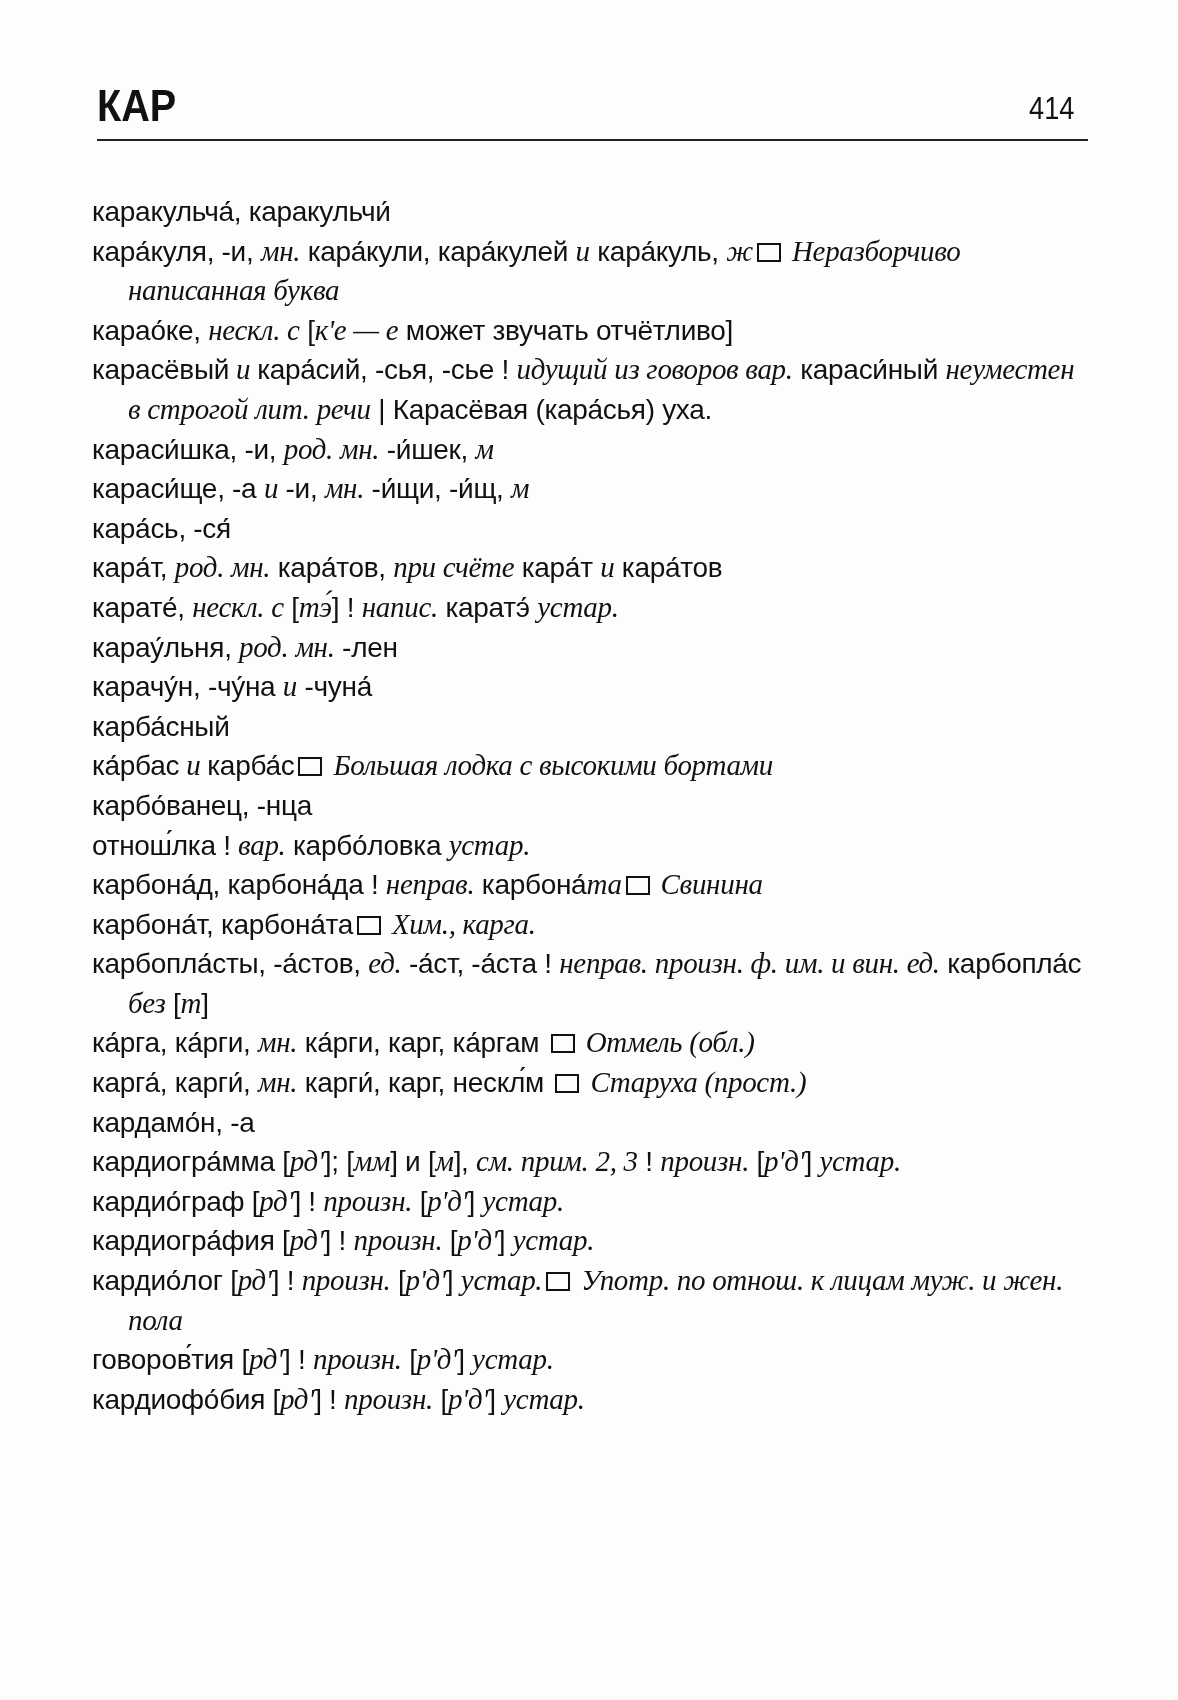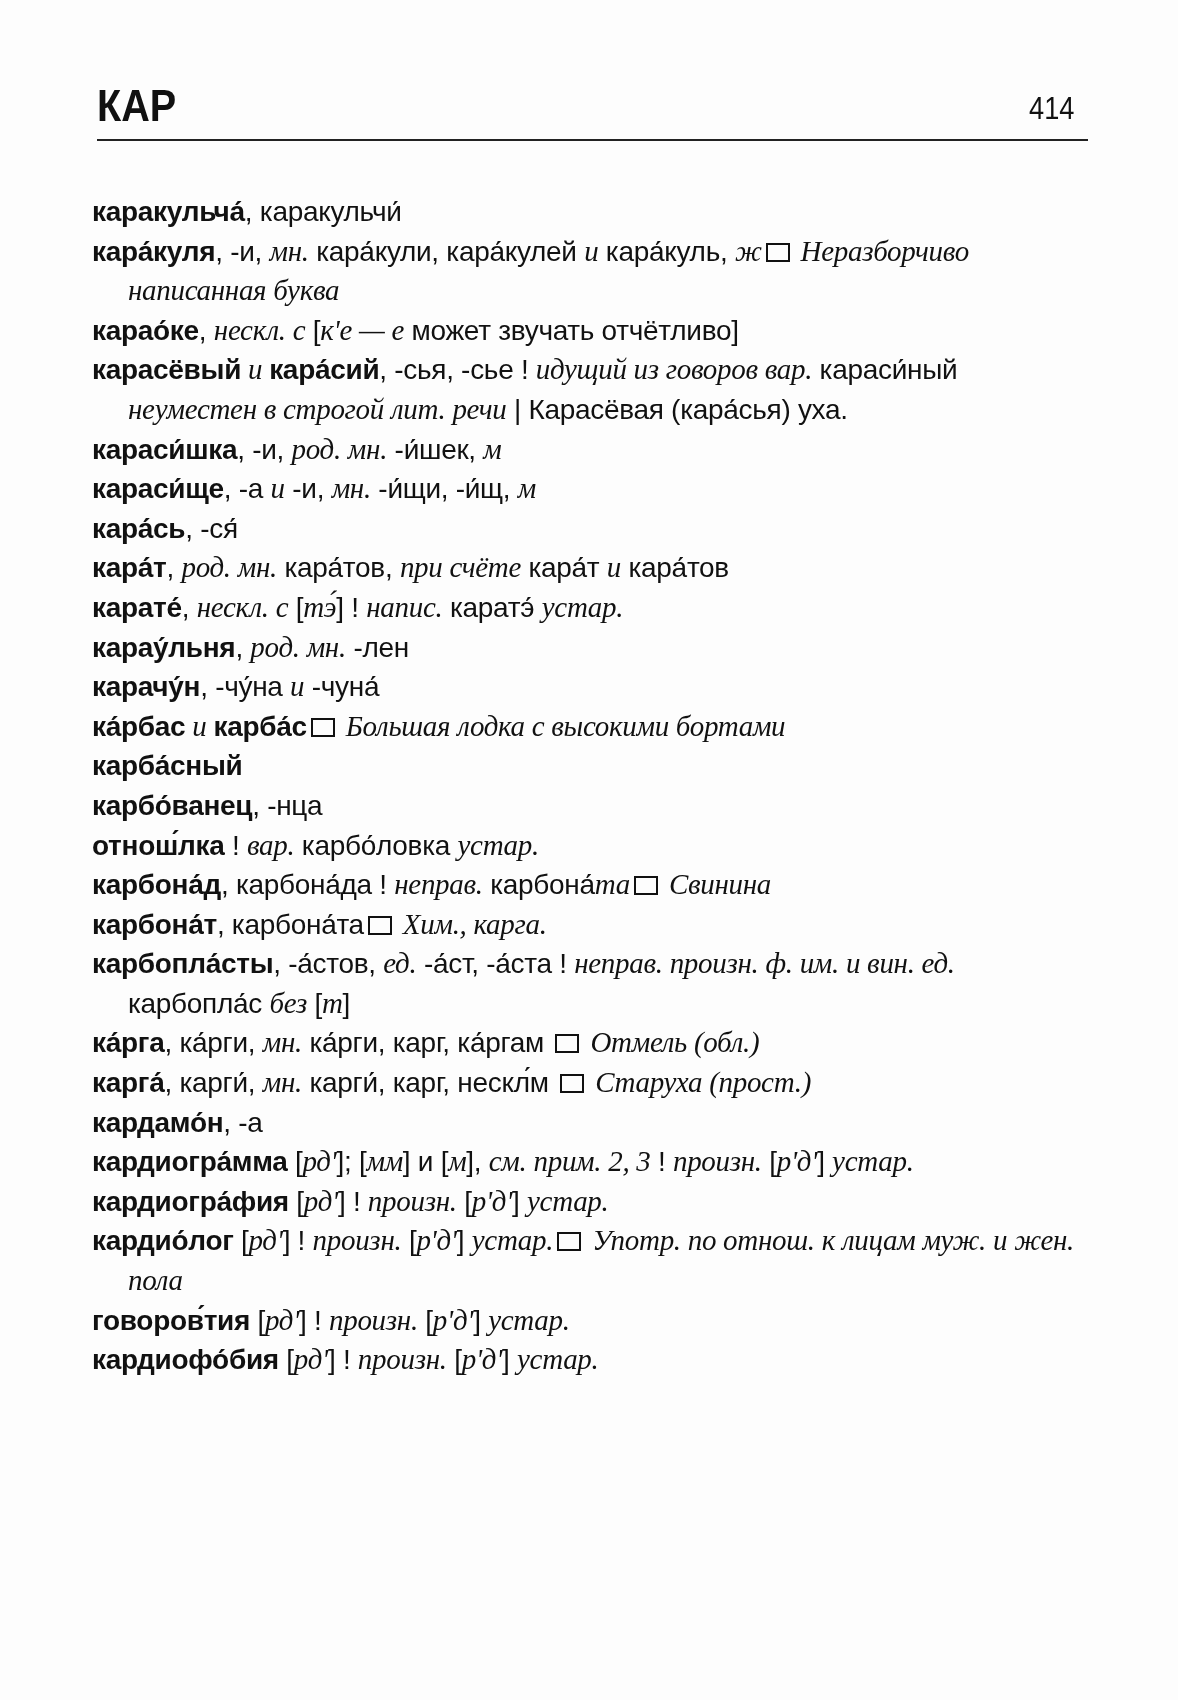--- a/index.html
+++ b/index.html
@@ -7,21 +7,21 @@
          font-family:"Liberation Serif", serif; color:#111; }
   .header { position:absolute; left:97px; right:104px; top:80px; height:60px; }
   .hdr-title { position:absolute; left:0; top:0; font-family:"Liberation Sans", sans-serif;
                font-weight:bold; font-size:44px; letter-spacing:0px; line-height:52px; transform:scaleX(0.9); transform-origin:left; }
   .hdr-page { position:absolute; right:0; top:6px; font-family:"Liberation Sans", sans-serif;
               font-size:32px; line-height:44px; transform:scaleX(0.85); transform-origin:right; }
   .hdr-rule { position:absolute; left:97px; right:90px; top:139px; height:2px; background:#222; }
   .entries { position:absolute; left:92px; width:1000px; top:192px; }
   .entry { font-size:28px; line-height:39.6px; padding-left:36px; text-indent:-36px;
            font-family:"Liberation Sans", sans-serif; letter-spacing:-0.3px; }
-  .entry span.b { font-weight:bold; }
+  .entry span.b { font-weight:normal; }
   .entry span.i { font-style:italic; font-family:"Liberation Serif", serif; font-size:29px; }
   .entry span.r { font-weight:normal; }
   .entry span.box { display:inline-block; width:24px; height:19px; border:2px solid #111;
                     vertical-align:-1px; margin:0 4px; text-indent:0; box-sizing:border-box; }
 </style>
 </head>
 <body>
 
 <div class="header">
   <div class="hdr-title">КАР</div>
@@ -34,28 +34,29 @@
     <div class="entry"><span class="b">кара́куля</span><span class="r">, -и, </span><span class="i">мн.</span><span class="r"> кара́кули, кара́кулей </span><span class="i">и</span><span class="r"> кара́куль, </span><span class="i">ж</span><span class="box"></span><span class="i"> Неразборчиво написанная буква</span></div>
     <div class="entry"><span class="b">карао́ке</span><span class="r">, </span><span class="i">нескл. с</span><span class="r"> [</span><span class="i">к'е — е</span><span class="r"> может звучать отчётливо]</span></div>
     <div class="entry"><span class="b">карасёвый</span><span class="i"> и </span><span class="b">кара́сий</span><span class="r">, -сья, -сье ! </span><span class="i">идущий из говоров вар.</span><span class="r"> кара­си́ный </span><span class="i">неуместен в строгой лит. речи</span><span class="r"> | Карасёвая (кара́сья) уха.</span></div>
     <div class="entry"><span class="b">караси́шка</span><span class="r">, -и, </span><span class="i">род. мн.</span><span class="r"> -и́шек, </span><span class="i">м</span></div>
     <div class="entry"><span class="b">караси́ще</span><span class="r">, -а </span><span class="i">и</span><span class="r"> -и, </span><span class="i">мн.</span><span class="r"> -и́щи, -и́щ, </span><span class="i">м</span></div>
     <div class="entry"><span class="b">кара́сь</span><span class="r">, -ся́</span></div>
     <div class="entry"><span class="b">кара́т</span><span class="r">, </span><span class="i">род. мн.</span><span class="r"> кара́тов, </span><span class="i">при счёте</span><span class="r"> кара́т </span><span class="i">и</span><span class="r"> кара́тов</span></div>
     <div class="entry"><span class="b">карате́</span><span class="r">, </span><span class="i">нескл. с</span><span class="r"> [</span><span class="i">тэ́</span><span class="r">] ! </span><span class="i">напис.</span><span class="r"> каратэ́ </span><span class="i">устар.</span></div>
     <div class="entry"><span class="b">карау́льня</span><span class="r">, </span><span class="i">род. мн.</span><span class="r"> -лен</span></div>
     <div class="entry"><span class="b">карачу́н</span><span class="r">, -чу́на </span><span class="i">и</span><span class="r"> -чуна́</span></div>
+    <div class="entry"><span class="b">карба́сный</span></div>
     <div class="entry"><span class="b">ка́рбас</span><span class="i"> и </span><span class="b">карба́с</span><span class="box"></span><span class="i"> Большая лодка с высокими бортами</span></div>
-    <div class="entry"><span class="b">карба́сный</span></div>
     <div class="entry"><span class="b">карбо́ванец</span><span class="r">, -нца</span></div>
     <div class="entry"><span class="b">отнош́лка</span><span class="r"> ! </span><span class="i">вар.</span><span class="r"> карбо́ловка </span><span class="i">устар.</span></div>
     <div class="entry"><span class="b">карбона́д</span><span class="r">, карбона́да ! </span><span class="i">неправ.</span><span class="r"> карбона́</span><span class="i">та</span><span class="box"></span><span class="i"> Свинина</span></div>
     <div class="entry"><span class="b">карбона́т</span><span class="r">, карбона́та</span><span class="box"></span><span class="i"> Хим., карга.</span></div>
     <div class="entry"><span class="b">карбопла́сты</span><span class="r">, -а́стов, </span><span class="i">ед.</span><span class="r"> -а́ст, -а́ста ! </span><span class="i">неправ. произн. ф. им. и вин. ед.</span><span class="r"> карбопла́с </span><span class="i">без</span><span class="r"> [</span><span class="i">т</span><span class="r">]</span></div>
     <div class="entry"><span class="b">ка́рга</span><span class="r">, ка́рги, </span><span class="i">мн.</span><span class="r"> ка́рги,  карг,  ка́ргам </span><span class="box"></span><span class="i"> Отмель (обл.)</span></div>
     <div class="entry"><span class="b">карга́</span><span class="r">, карги́, </span><span class="i">мн.</span><span class="r"> карги́,  карг,  нескл́м </span><span class="box"></span><span class="i"> Старуха (прост.)</span></div>
     <div class="entry"><span class="b">кардамо́н</span><span class="r">, -а</span></div>
     <div class="entry"><span class="b">кардиогра́мма</span><span class="r"> [</span><span class="i">рд'</span><span class="r">]; [</span><span class="i">мм</span><span class="r">] и [</span><span class="i">м</span><span class="r">], </span><span class="i">см. прим. 2, 3</span><span class="r"> ! </span><span class="i">произн.</span><span class="r"> [</span><span class="i">р'д'</span><span class="r">] </span><span class="i">устар.</span></div>
+    <div class="entry"><span class="b">кардио́граф</span><span class="r"> [</span><span class="i">рд'</span><span class="r">] ! </span><span class="i">произн.</span><span class="r"> [</span><span class="i">р'д'</span><span class="r">] </span><span class="i">устар.</span></div>
     <div class="entry"><span class="b">кардиогра́фия</span><span class="r"> [</span><span class="i">рд'</span><span class="r">] ! </span><span class="i">произн.</span><span class="r"> [</span><span class="i">р'д'</span><span class="r">] </span><span class="i">устар.</span></div>
     <div class="entry"><span class="b">кардио́лог</span><span class="r"> [</span><span class="i">рд'</span><span class="r">] ! </span><span class="i">произн.</span><span class="r"> [</span><span class="i">р'д'</span><span class="r">] </span><span class="i">устар.</span><span class="box"></span><span class="i"> Употр. по отнош. к лицам муж. и жен. пола</span></div>
     <div class="entry"><span class="b">говоров́тия</span><span class="r"> [</span><span class="i">рд'</span><span class="r">] ! </span><span class="i">произн.</span><span class="r"> [</span><span class="i">р'д'</span><span class="r">] </span><span class="i">устар.</span></div>
     <div class="entry"><span class="b">кардиофо́бия</span><span class="r"> [</span><span class="i">рд'</span><span class="r">] ! </span><span class="i">произн.</span><span class="r"> [</span><span class="i">р'д'</span><span class="r">] </span><span class="i">устар.</span></div>
   </div>
 
 </body></html>

